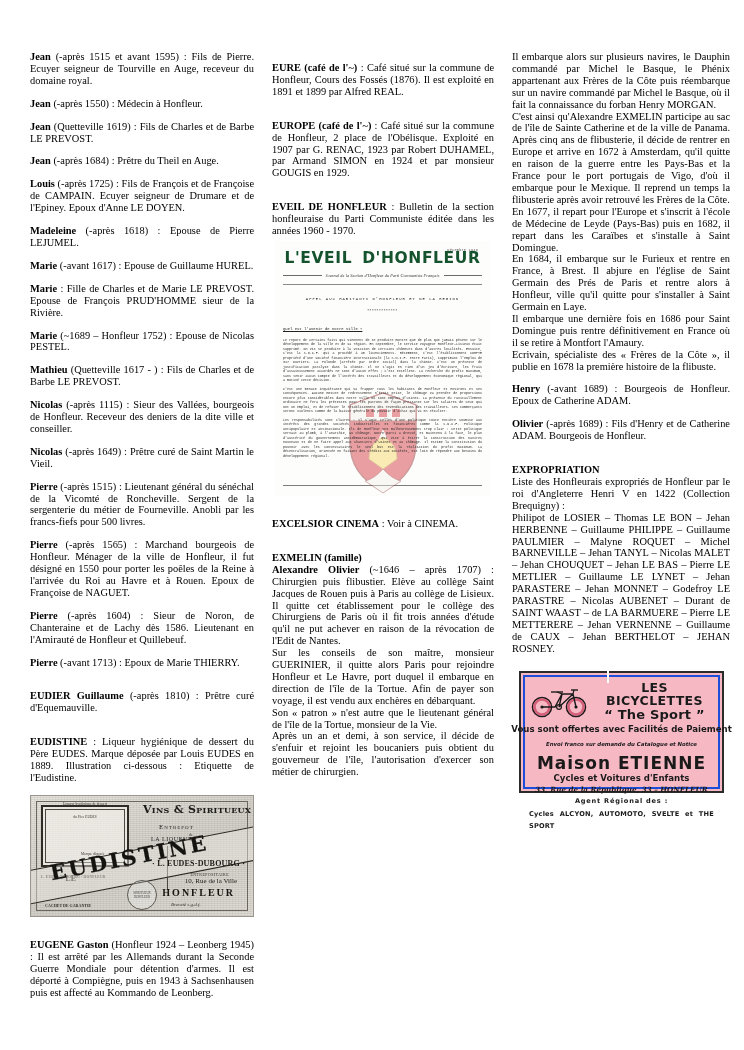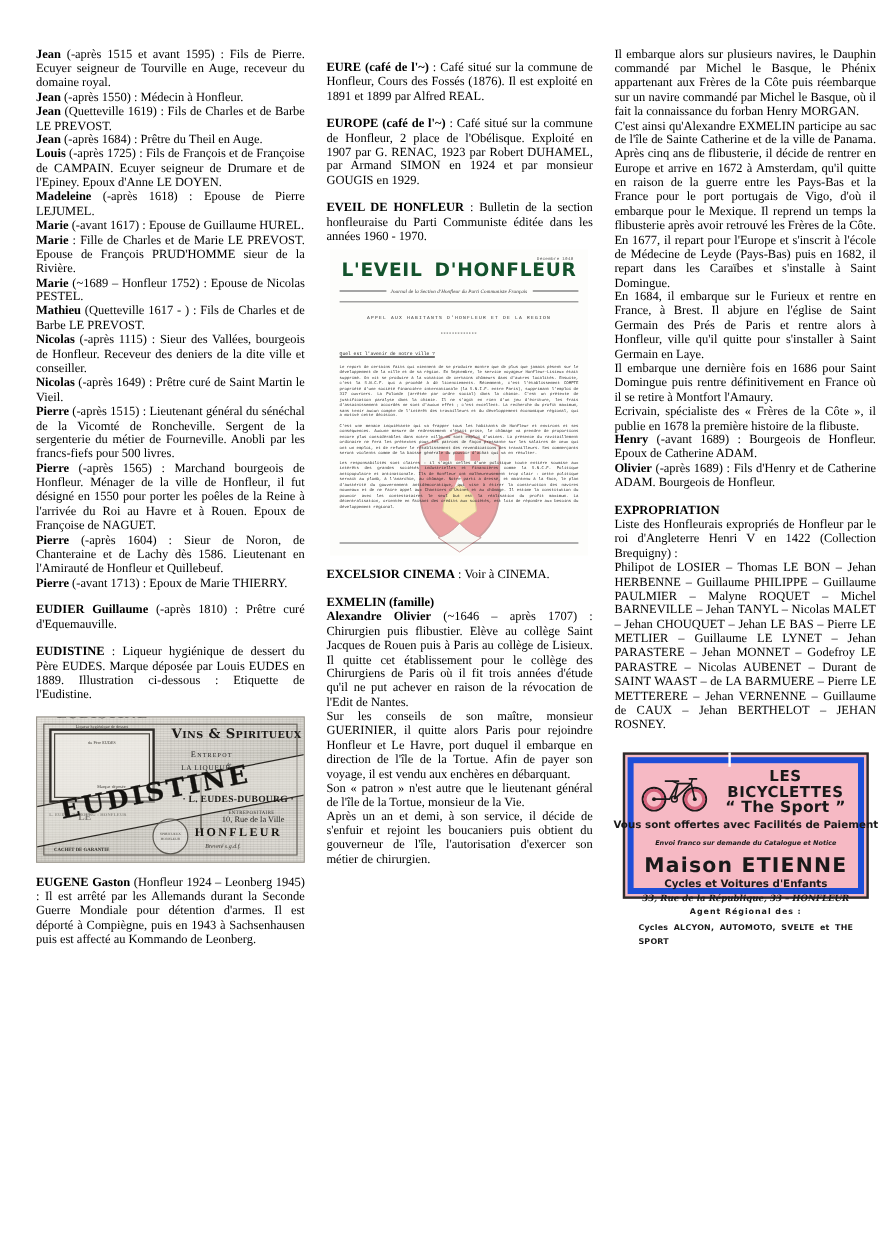--- a/index.html
+++ b/index.html
@@ -29,21 +29,21 @@
     flex: 0 0 224px;
     font-size: 10.4px;
     line-height: 11.9px;
     text-align: justify;
     text-justify: inter-word;
     hyphens: none;
   }
   .col.c2 { width: 222px; flex: 0 0 222px; }
   .col.c3 { width: 218px; flex: 0 0 218px; }
 
-  .entry { margin: 0 0 0 0; }
+  .entry { margin: 11px 0 0 0; }
   .entry p { margin: 0; text-align: justify; }
   .gap { height: 11px; }
   b, .hw { font-weight: bold; }
   .hw-block { font-weight: bold; }
 
   
   .fig { margin: 0; }
   .eudistine {
     width: 224px;
     height: 122px;
@@ -239,21 +239,21 @@
     margin: 5px 0 0 7px;
     background: #f6b9c4;
     border: 2px solid #2b2b2b;
     padding: 2px;
     position: relative;
     font-family: "DejaVu Sans", sans-serif;
     color: #1a1a1a;
   }
   .velo-in {
     width: 100%; height: 100%;
-    border: 5px solid #1d4ed8;
+    border: 2px solid #1d4ed8;
     padding: 3px 4px;
     display: flex; flex-direction: column;
     align-items: center;
   }
   .velo-top {
     display: flex; align-items: center; width: 100%; gap: 4px;
     margin-top: 1px;
   }
   .velo-bike { flex: 0 0 62px; }
   .velo-heads { flex: 1; text-align: center; }

